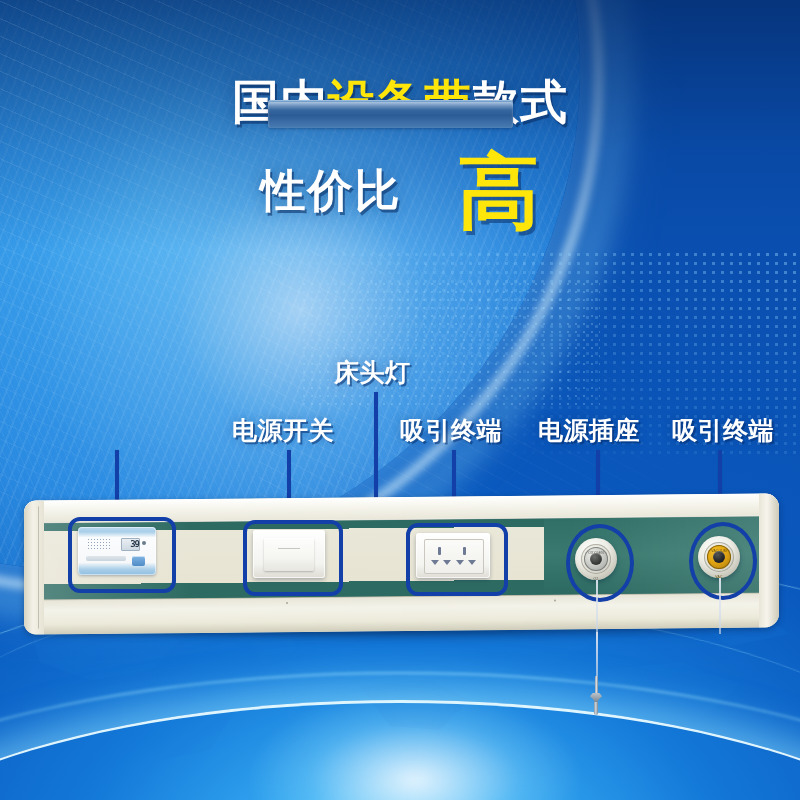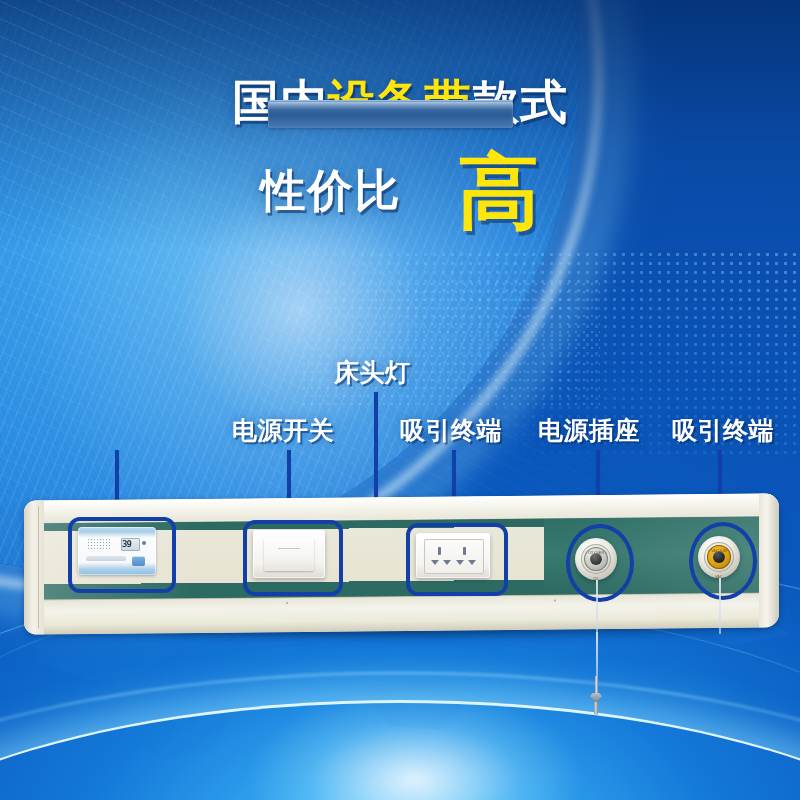--- a/index.html
+++ b/index.html
@@ -225,21 +225,21 @@
   .ic-grille{
     position:absolute;left:9px;top:11px;width:24px;height:13px;
     background-image:radial-gradient(rgba(110,130,155,.85) .7px, transparent .9px);
     background-size:3px 3px;border-radius:2px;opacity:.85;
   }
   .ic-disp{
     position:absolute;left:43px;top:11px;width:17px;height:11px;
     background:linear-gradient(180deg,#e9eef3,#cfd9e2);
     border:1px solid #9fb0c0;border-radius:1px;
     color:#2b3b4e;font-family:"DejaVu Sans Mono","Liberation Mono",monospace;
-    font-size:9px;line-height:11px;text-align:left;font-weight:bold;letter-spacing:-1px;
+    font-size:9px;line-height:11px;text-align:right;font-weight:bold;letter-spacing:-1px;
   }
   .ic-led{position:absolute;left:64px;top:14px;width:4px;height:4px;border-radius:50%;background:#6a7c8c;}
   .ic-slot{
     position:absolute;left:8px;top:29px;width:40px;height:5px;
     background:linear-gradient(180deg,#dfe6ec,#c9d4dd);border-radius:2px;
   }
   .ic-btn{
     position:absolute;left:54px;top:29px;width:13px;height:10px;
     background:linear-gradient(180deg,#7fb4e2,#4f8cc8);border-radius:2px;
     box-shadow:inset 0 1px 0 rgba(255,255,255,.6);

